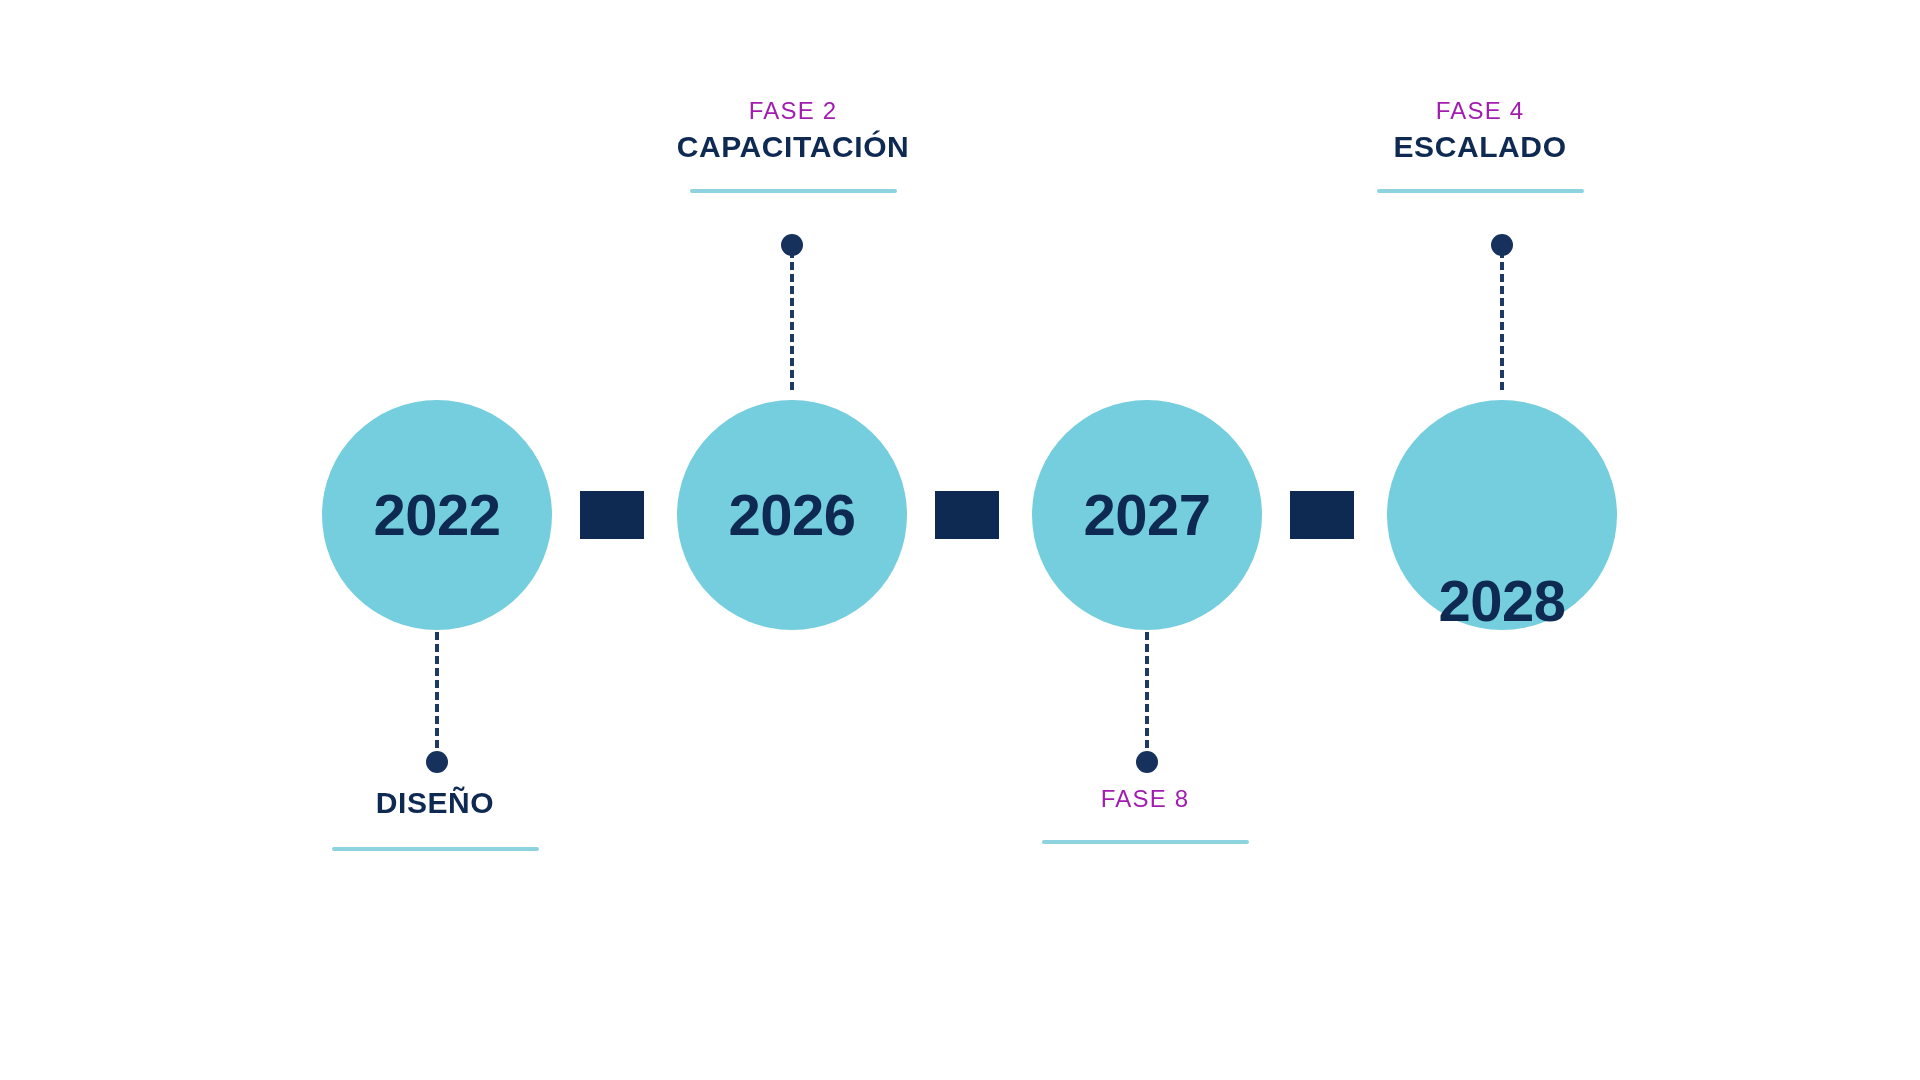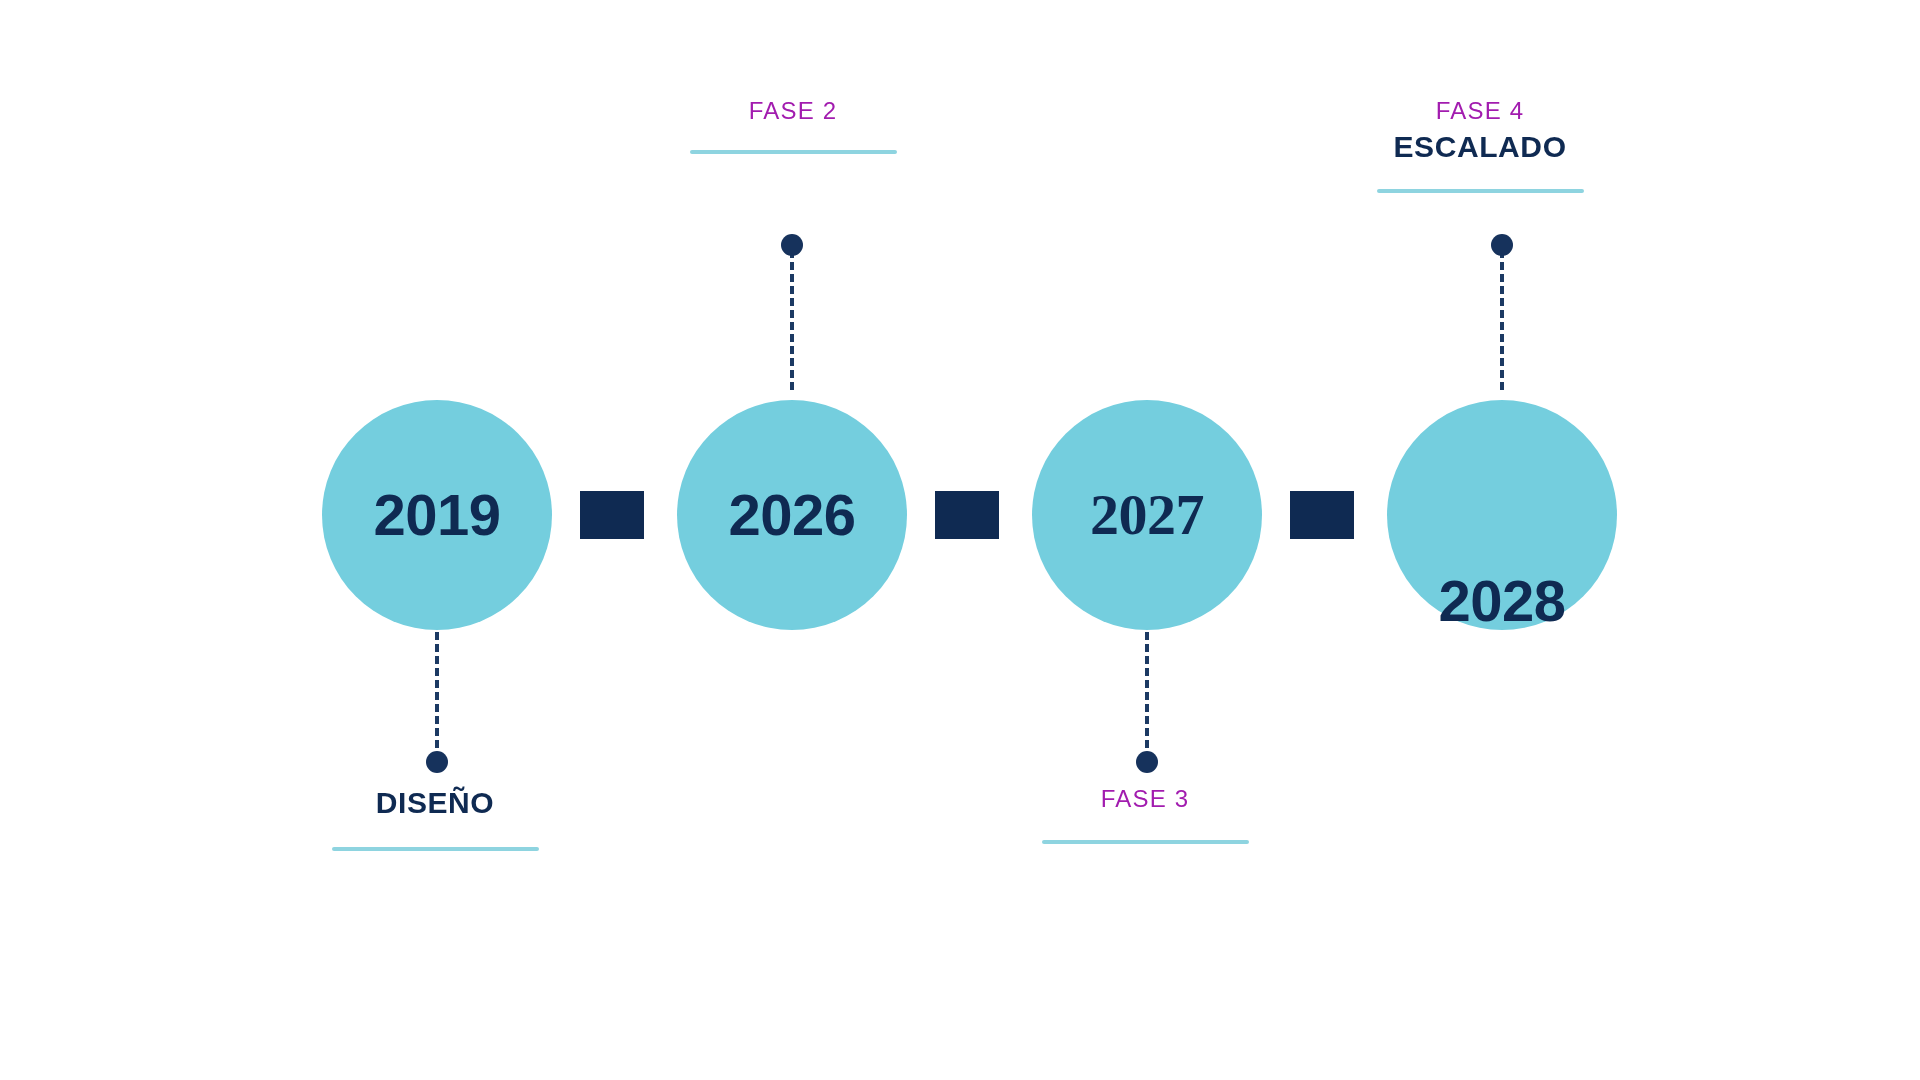--- a/index.html
+++ b/index.html
@@ -107,58 +107,59 @@
 </head>
 <body>
 
 <div id="stage">
 
   <div class="connector-bar" style="left:580px;"></div>
   <div class="connector-bar" style="left:935px;"></div>
   <div class="connector-bar" style="left:1290px;"></div>
 
   <div class="year-circle" style="left:322px;">
-    <span class="year-label">2019</span>
+    <span class="year-label">2022</span>
   </div>
   <div class="year-circle" style="left:677px;align-items:center;">
     <span class="year-label">2026</span>
   </div>
-  <div class="year-circle" style="left:1032px;font-family:Liberation Serif, serif;">
+  <div class="year-circle" style="left:1032px;">
     <span class="year-label">2027</span>
   </div>
   <div class="year-circle" style="left:1387px;align-items:flex-end;">
     <span class="year-label">2028</span>
   </div>
 
   <div class="leader" style="left:435px; top:620px; height:140px;"></div>
   <div class="leader-dot" style="left:426px; top:751px;"></div>
 
   <div class="leader" style="left:790px; top:250px; height:140px;"></div>
   <div class="leader-dot" style="left:781px; top:234px;"></div>
 
   <div class="leader" style="left:1145px; top:620px; height:140px;"></div>
   <div class="leader-dot" style="left:1136px; top:751px;"></div>
 
   <div class="leader" style="left:1500px; top:250px; height:140px;"></div>
   <div class="leader-dot" style="left:1491px; top:234px;"></div>
 
   <div class="callout above" style="left:533px; top:98px;">
     <p class="callout-phase">FASE 2</p>
+    <p class="callout-title">CAPACITACIÓN</p>
     <div class="callout-rule"></div>
   </div>
 
   <div class="callout above" style="left:1220px; top:98px;">
     <p class="callout-phase">FASE 4</p>
     <p class="callout-title">ESCALADO</p>
     <div class="callout-rule"></div>
   </div>
 
   <div class="callout below" style="left:175px; top:786px;">
     <p class="callout-title">DISEÑO</p>
     <div class="callout-rule"></div>
   </div>
 
   <div class="callout below" style="left:885px; top:786px;">
-    <p class="callout-phase">FASE 3</p>
+    <p class="callout-phase">FASE 8</p>
     <div class="callout-rule"></div>
   </div>
 
 </div>
 
 </body></html>

